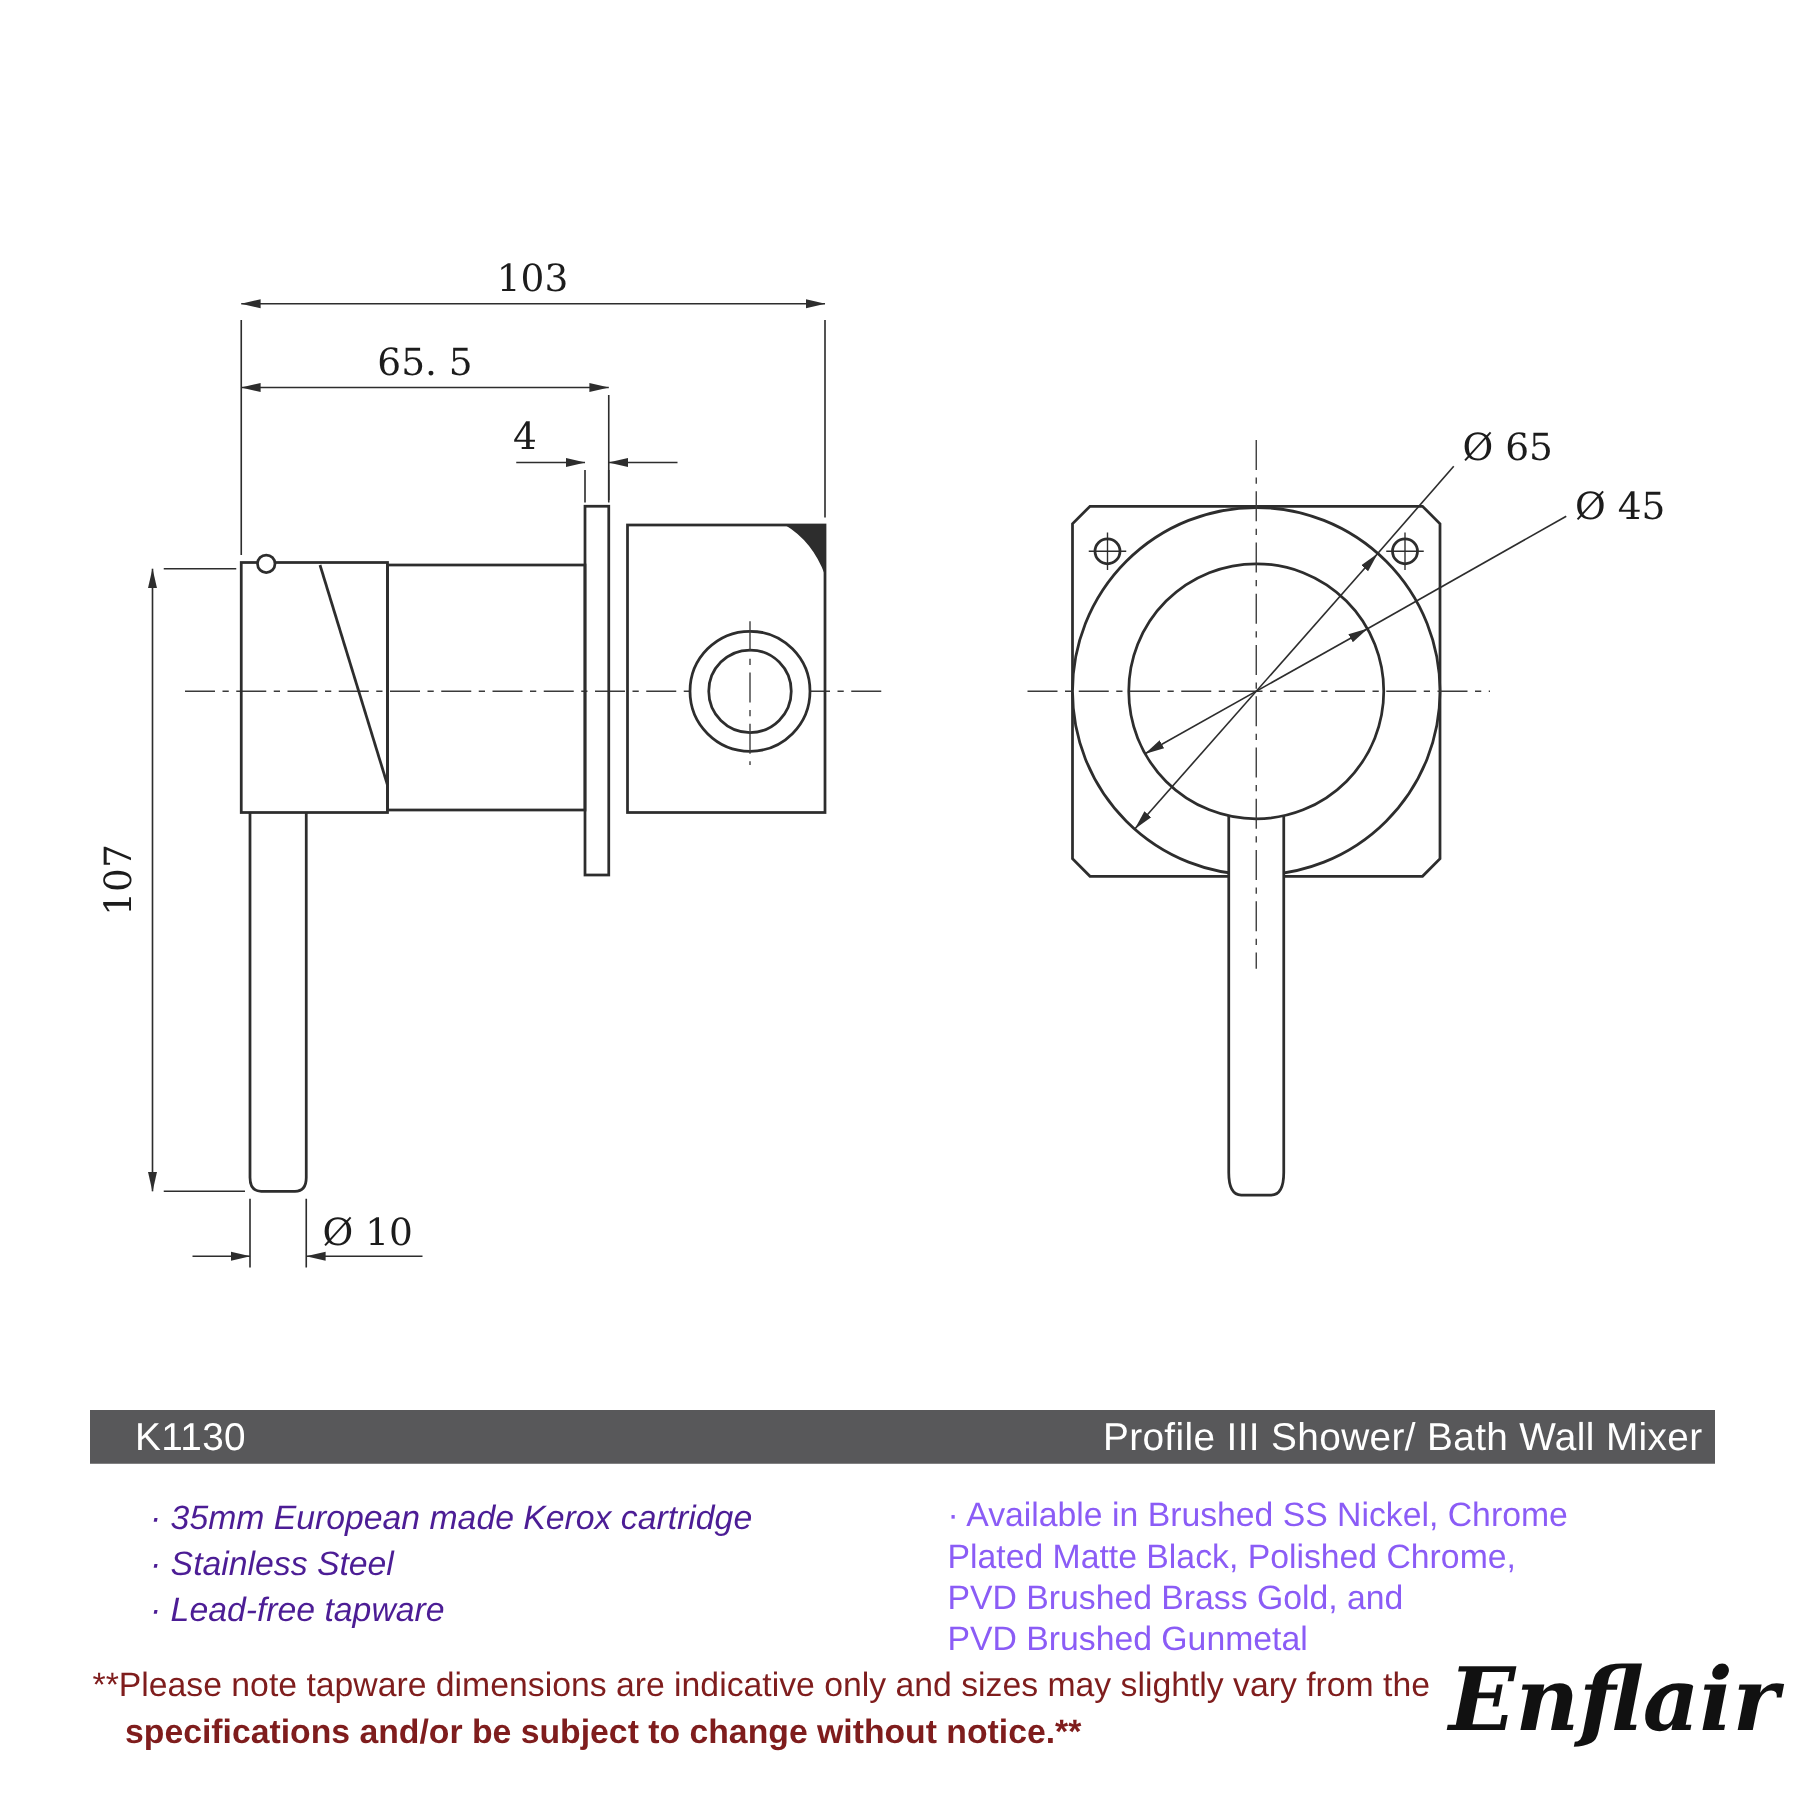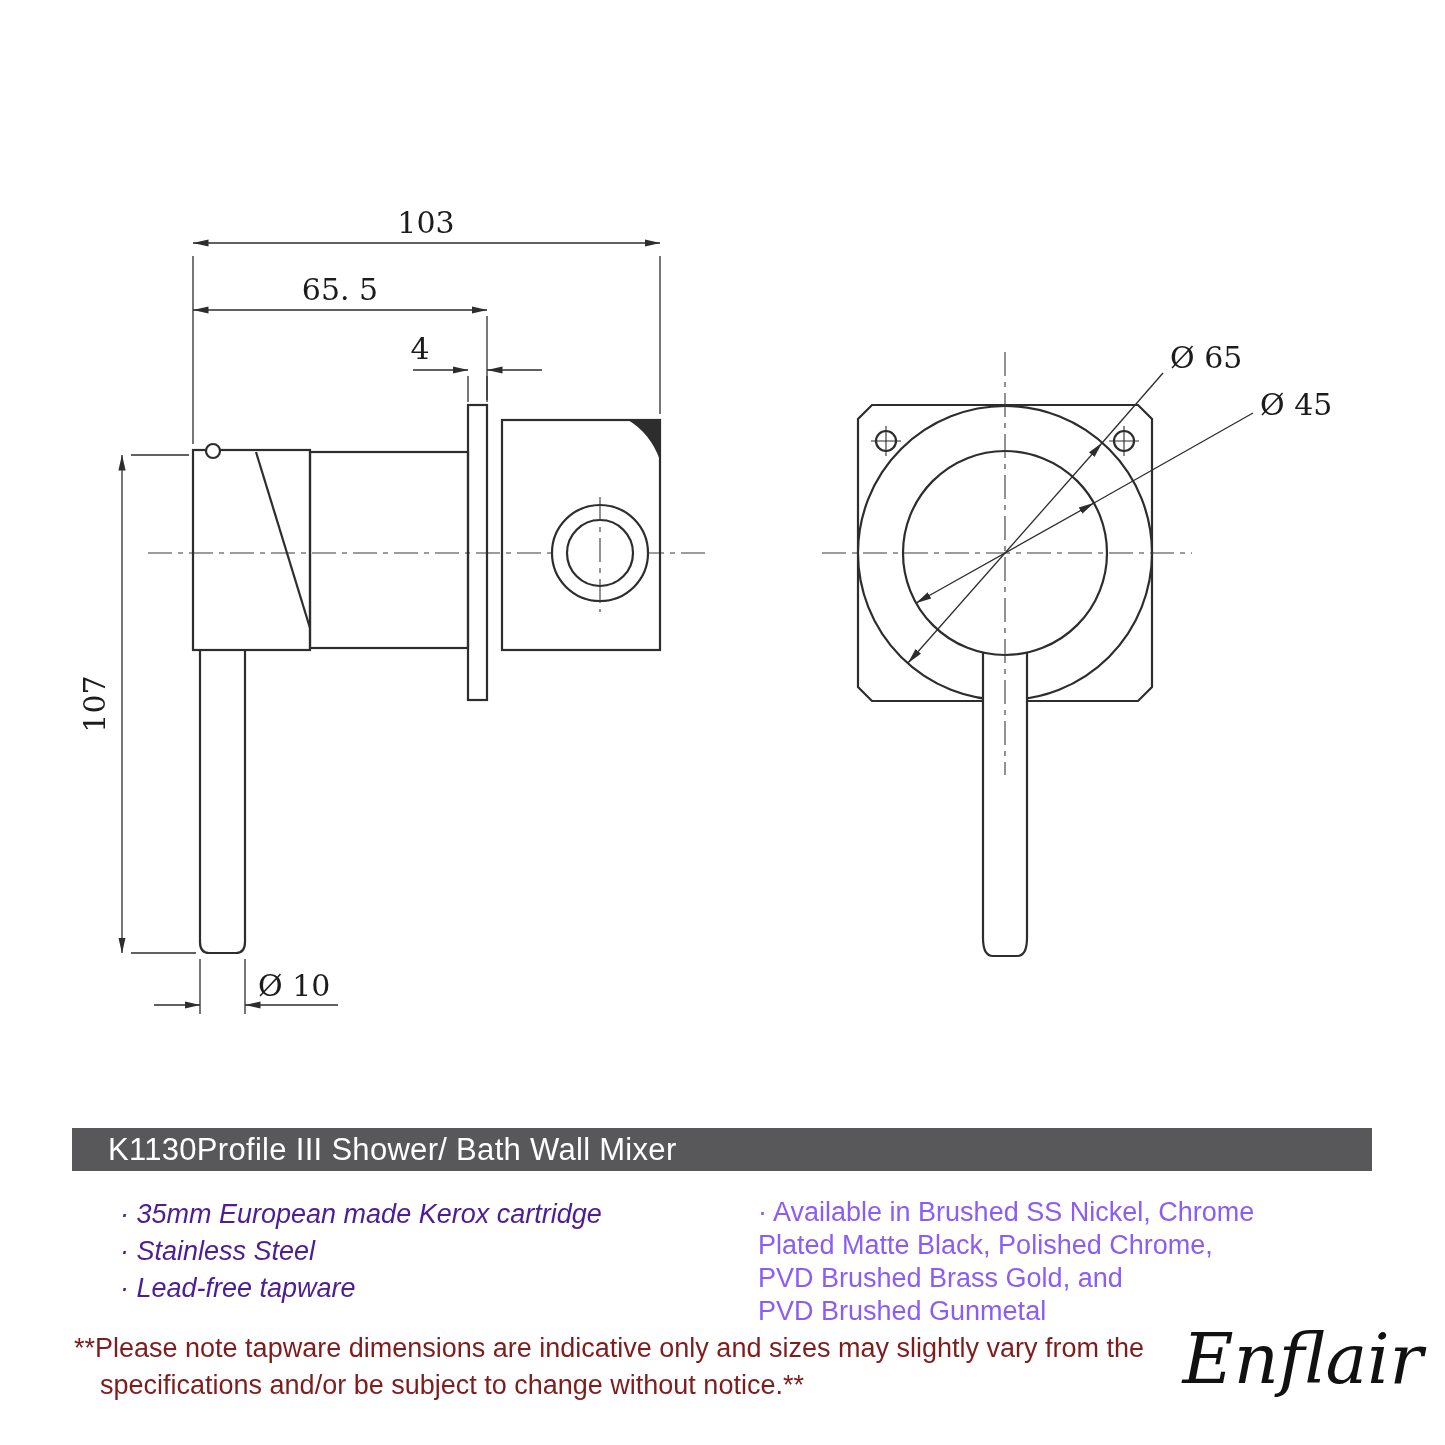--- a/index.html
+++ b/index.html
@@ -15,41 +15,41 @@
   .obj  { stroke:#2d2d2d; stroke-width:2.2; fill:none; }
   .objf { stroke:#2d2d2d; stroke-width:2.2; fill:#fff; }
   .dimln{ stroke:#2d2d2d; stroke-width:1.3; fill:none; }
   .thin { stroke:#2d2d2d; stroke-width:1.1; fill:none; }
   .cl   { stroke:#3a3a3a; stroke-width:1.1; fill:none; stroke-dasharray:24 6 5 6; }
   .dimtx{ font-family:"DejaVu Serif", serif; font-size:30px; fill:#1c1c1c; }
 
   .title-bar {
     position:absolute; left:72px; top:1128px; width:1300px; height:43px;
     background:#58585a; color:#ffffff;
-    display:flex; align-items:center; 
+    display:flex; align-items:center; justify-content:space-between;
     padding:0 10px 0 36px;
     font-size:31px; letter-spacing:0.3px;
   }
   .features-left {
     position:absolute; left:120px; top:1196px;
     font-size:27px; line-height:37px; color:#4c1d95;font-style:italic;
   }
   .features-right {
     position:absolute; left:758px; top:1196px;
     font-size:27px; line-height:33px; color:#8b5cf6;
   }
   .disclaimer {
     position:absolute; left:74px; top:1330px;
     font-size:27px; line-height:37px; color:#7f1d1d;
   }
-  .disclaimer .line2 { padding-left:26px; }
+  .disclaimer .line2 { padding-left:26px;font-weight:bold; }
   .brand {
     position:absolute; right:22px; top:1318px;
     font-family:"DejaVu Serif", serif; font-style:italic;
-    font-size:70px; color:#111;
+    font-size:70px; color:#111;font-weight:bold;
   }
 </style>
 </head>
 <body>
 
 <div class="page">
 
   <svg class="drawing-svg" width="1445" height="1110" viewBox="0 0 1445 1110">
     <defs>
       <marker id="arr" viewBox="0 0 16 10" refX="15.5" refY="5" markerWidth="16" markerHeight="10" orient="auto-start-reverse" markerUnits="userSpaceOnUse">

